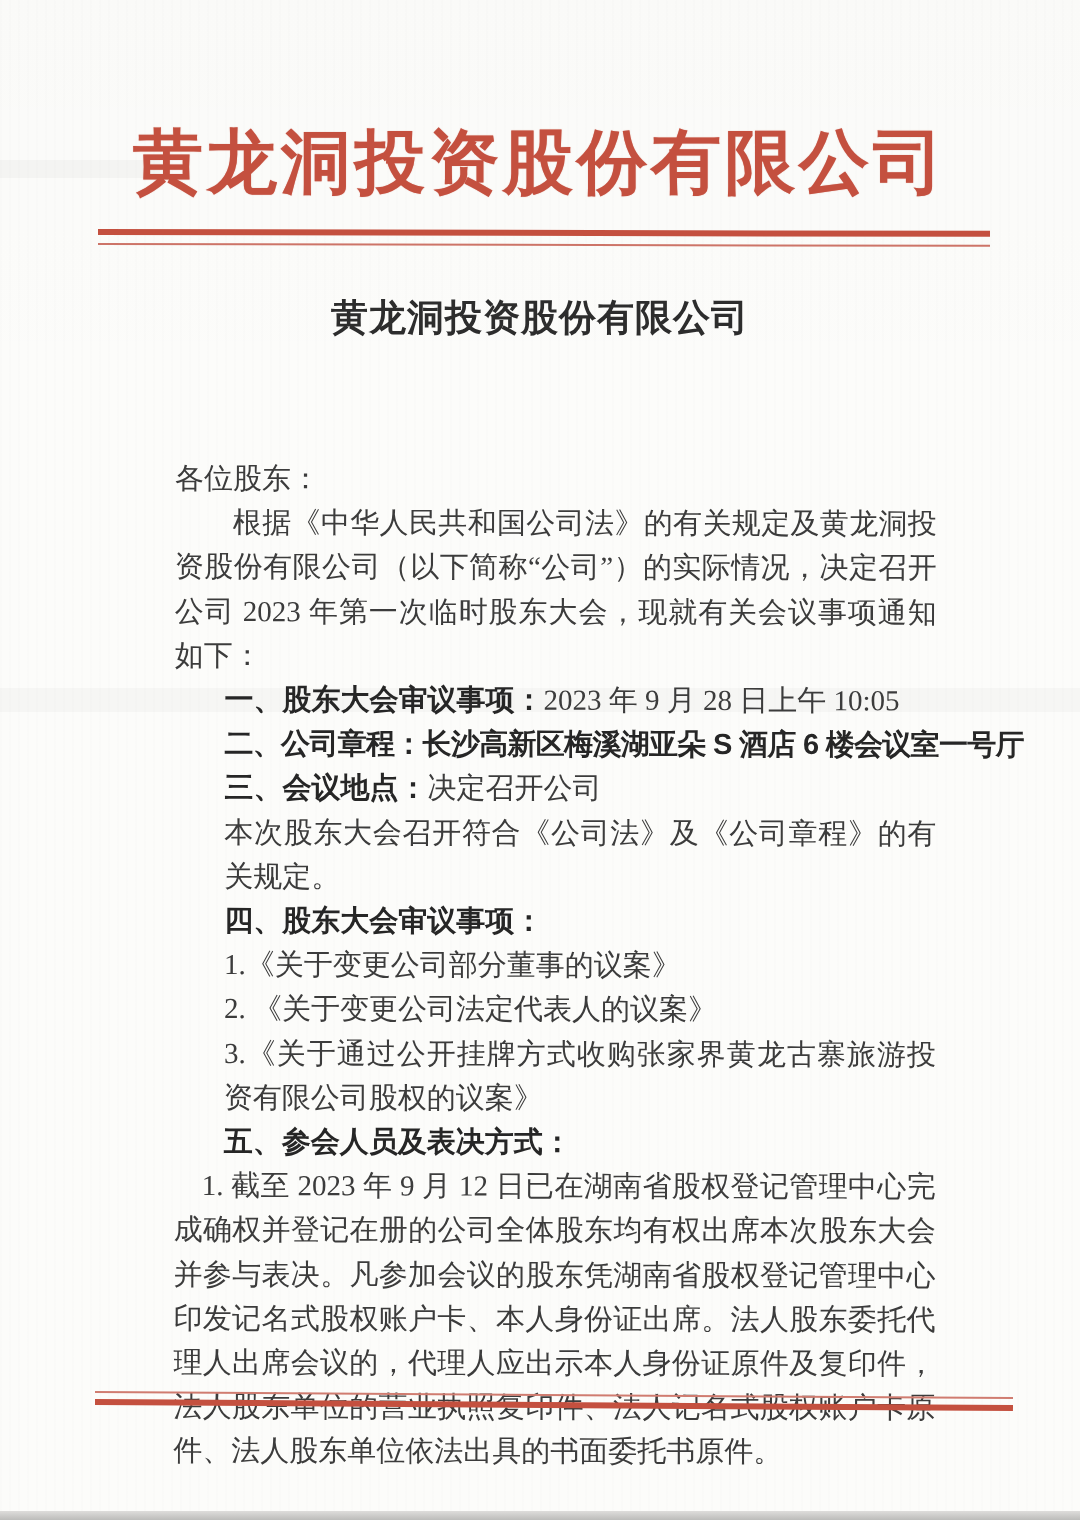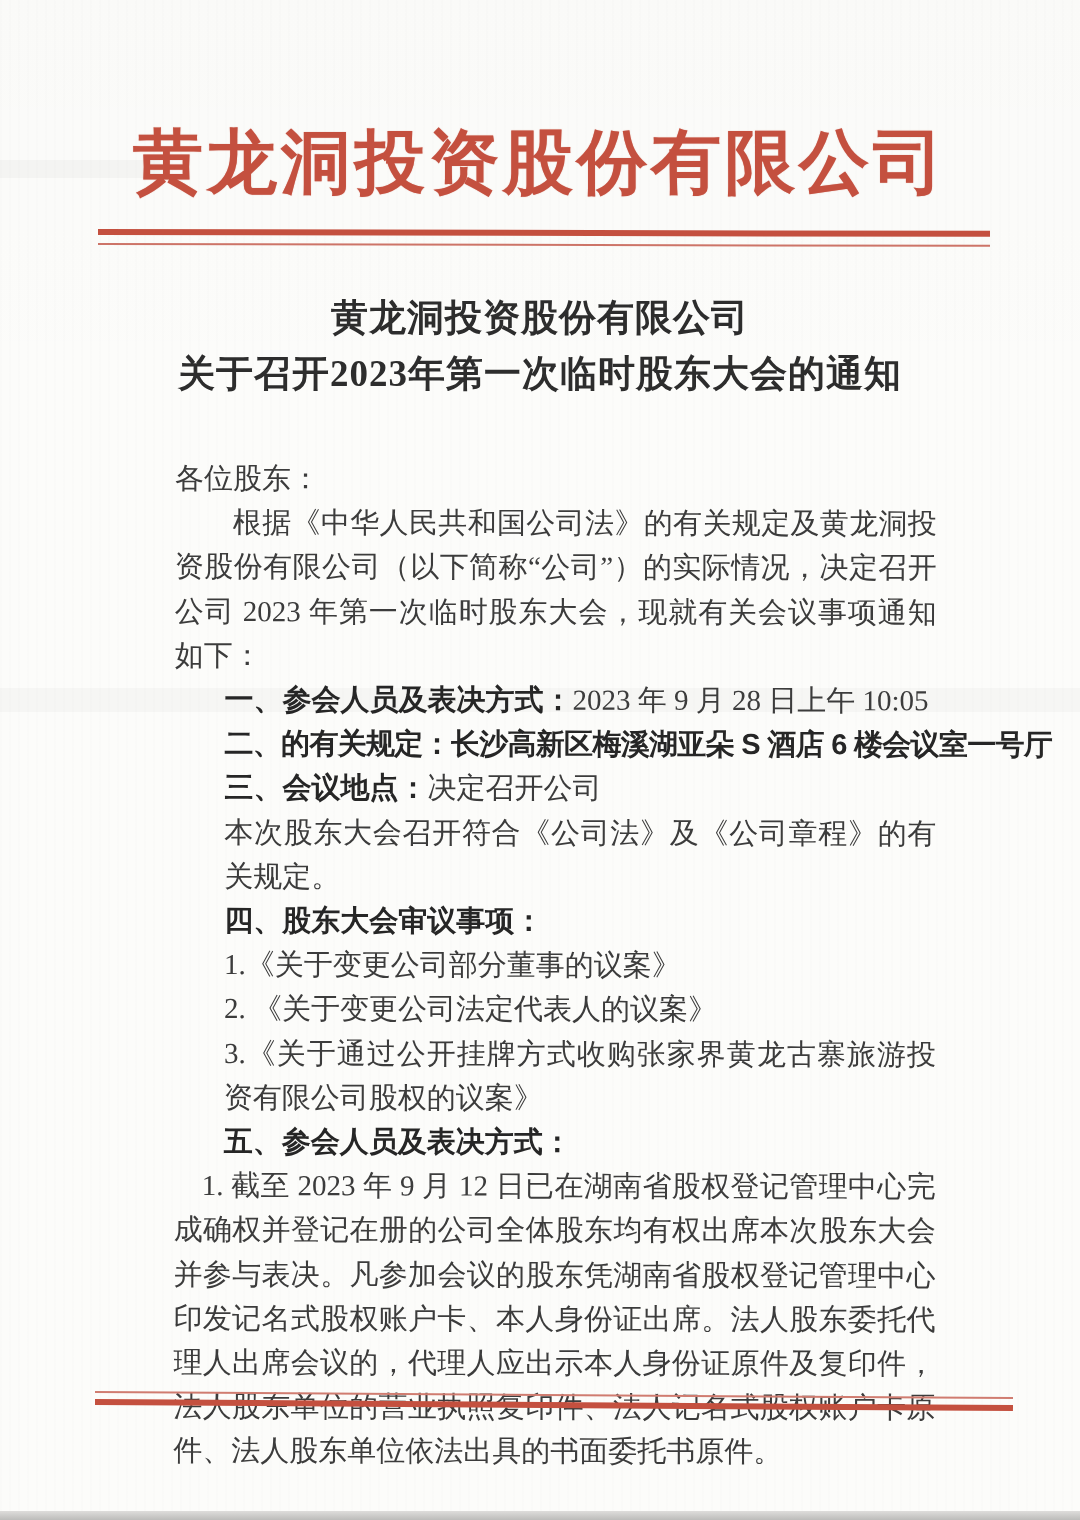--- a/index.html
+++ b/index.html
@@ -79,32 +79,31 @@
   <div class="scan-band band-a"></div>
   <div class="scan-band band-b"></div>
 
   <div class="letterhead">黄龙洞投资股份有限公司</div>
 
   <div class="rule hdr-rule-thick"></div>
   <div class="rule hdr-rule-thin"></div>
 
   <div class="doc-title">
     <div>黄龙洞投资股份有限公司</div>
-    <div>关于召开2023年第一次临时股东大会的通知</div>
   </div>
 
   <div class="body-text">
 
     <p>各位股东：</p>
 
     <p class="indent2">根据《中华人民共和国公司法》的有关规定及黄龙洞投资股份有限公司（以下简称“公司”）的实际情况，决定召开公司 2023 年第一次临时股东大会，现就有关会议事项通知如下：</p>
 
-    <p class="sec"><span class="bold-sans">一、参会人员及表决方式：</span><span>2023 年 9 月 28 日上午 10:05</span></p>
+    <p class="sec"><span class="bold-sans">一、股东大会审议事项：</span><span>2023 年 9 月 28 日上午 10:05</span></p>
 
-    <p class="sec oneline"><span class="bold-sans">二、的有关规定：</span><span class="bold-sans">长沙高新区梅溪湖亚朵 S 酒店 6 楼会议室一号厅</span></p>
+    <p class="sec oneline"><span class="bold-sans">二、公司章程：</span><span class="bold-sans">长沙高新区梅溪湖亚朵 S 酒店 6 楼会议室一号厅</span></p>
 
     <p class="sec"><span class="bold-sans">三、会议地点：</span><span>决定召开公司</span></p>
 
     <p class="sec">本次股东大会召开符合《公司法》及《公司章程》的有关规定。</p>
 
     <p class="sec bold-sans">四、股东大会审议事项：</p>
 
     <p class="sec">1.《关于变更公司部分董事的议案》</p>
 
     <p class="sec">2. 《关于变更公司法定代表人的议案》</p>

